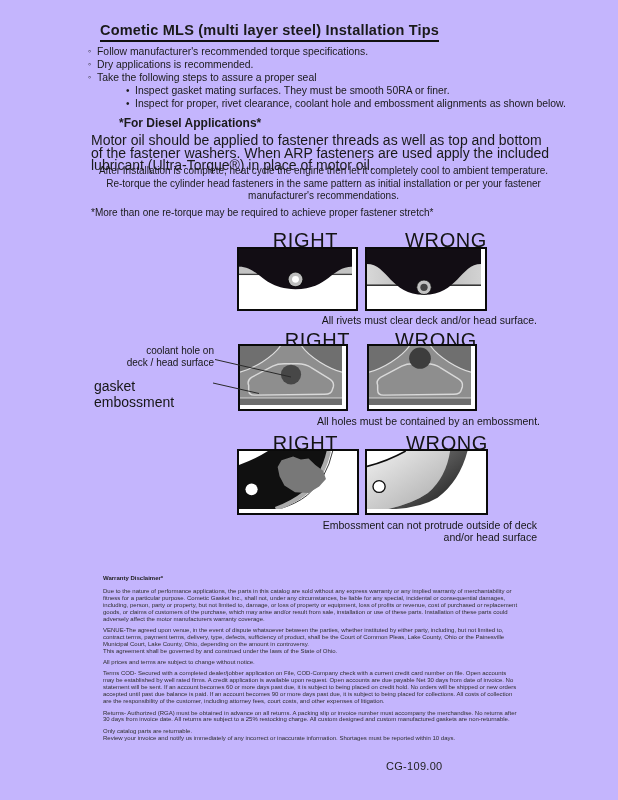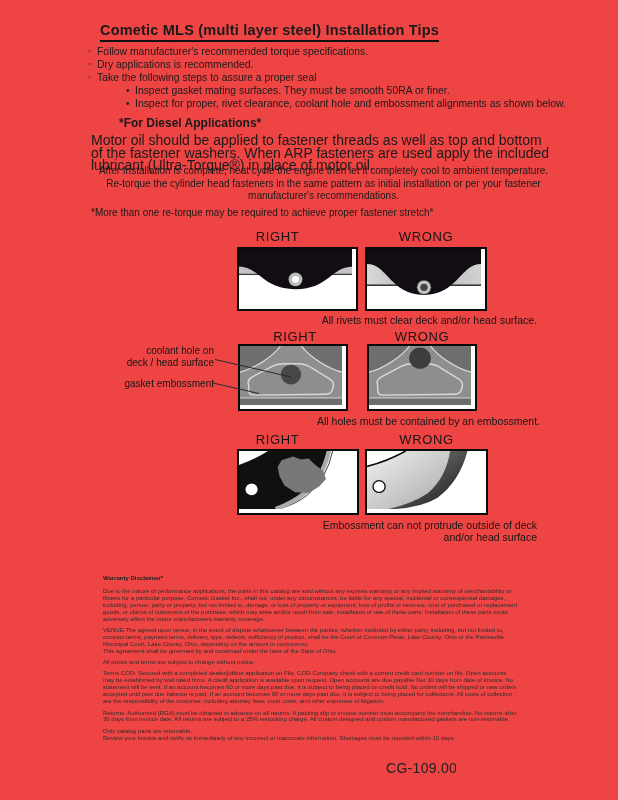--- a/index.html
+++ b/index.html
@@ -1,17 +1,17 @@
 <!DOCTYPE html>
 <html><head>
 <meta charset="utf-8">
 <style>
   html,body{margin:0;padding:0;background:#e8e8e8;}
   .page{
-    position:relative;width:618px;height:800px;background:#ef4444;
+    position:relative;width:618px;height:800px;background:#c4b5fd;
     font-family:"Liberation Sans","DejaVu Sans",sans-serif;color:#1a1a1a;
     overflow:hidden;margin:0 auto;
   }
   .abs{position:absolute;}
 
   
   #title{left:100px;top:22px;font-size:14.5px;font-weight:bold;letter-spacing:.2px;
          border-bottom:2px solid #111;padding-bottom:2px;}
 
   
@@ -21,59 +21,59 @@
   .sub-row{display:flex;margin-left:38px;}
   .sub-row .mark{width:9px;flex:0 0 9px;font-size:10px;}
 
   
   #diesel-heading{left:91px;top:116px;font-size:12px;font-weight:bold;margin-left:28px;}
   #diesel-p1{left:91px;top:134px;width:465px;font-size:14px;line-height:12.6px;}
   #diesel-p2{left:91px;top:165px;width:465px;font-size:10px;line-height:12.6px;text-align:center;}
   #diesel-p3{left:91px;top:207px;width:465px;font-size:10px;line-height:12.6px;}
 
   
-  .dg-label{font-size:13px;letter-spacing:.6px;text-align:center;color:#141414;}
+  .dg-label{font-size:20px;letter-spacing:.6px;text-align:right;color:#141414;}
   .dg-box{border:2px solid #0a0a0a;background:#fff;}
   .dg-box svg{display:block;}
   .dg-caption{font-size:10.5px;line-height:12px;color:#161616;text-align:right;}
 
   
   #d1-right-label{left:217px;top:229px;width:121px;}
   #d1-wrong-label{left:365px;top:229px;width:122px;}
   #d1-box-right{left:237px;top:247px;width:117px;height:60px;}
   #d1-box-wrong{left:365px;top:247px;width:118px;height:60px;}
   #d1-caption{left:237px;top:314px;width:300px;}
 
   
   #d2-right-label{left:240px;top:329px;width:110px;}
   #d2-wrong-label{left:367px;top:329px;width:110px;}
   #d2-box-right{left:238px;top:344px;width:106px;height:63px;}
   #d2-box-wrong{left:367px;top:344px;width:106px;height:63px;}
   #d2-caption{left:240px;top:415px;width:300px;}
   #d2-side-labels{left:94px;top:345px;width:120px;text-align:right;font-size:10px;line-height:11.5px;color:#161616;}
-  #d2-side-label-emboss{left:94px;top:378px;width:120px;text-align:right;font-size:10px;color:#161616;}
+  #d2-side-label-emboss{left:94px;top:378px;width:120px;text-align:left;font-size:14px;color:#161616;}
 
   
   #d3-right-label{left:217px;top:432px;width:121px;}
   #d3-wrong-label{left:365px;top:432px;width:123px;}
   #d3-box-right{left:237px;top:449px;width:118px;height:62px;}
   #d3-box-wrong{left:365px;top:449px;width:119px;height:62px;}
   #d3-caption{left:237px;top:519px;width:300px;}
 
   
   #leader-lines{left:0;top:0;width:618px;height:800px;pointer-events:none;z-index:30;}
 
   
   #warranty{left:103px;top:575px;width:415px;font-size:6px;line-height:6.9px;color:#2e2e2e;}
   #warranty .wp{margin:0 0 4.5px 0;}
   #warranty .wp0{margin:0;}
   #warranty .whead{font-weight:bold;margin:0 0 6px 0;color:#222;}
 
   
-  #footer-code{left:386px;top:760px;font-size:14px;letter-spacing:.3px;color:#222;}
+  #footer-code{left:386px;top:760px;font-size:11px;letter-spacing:.3px;color:#222;}
 </style>
 </head>
 <body>
 
 <div class="page">
 
   <div class="abs" id="title">Cometic MLS (multi layer steel) Installation Tips</div>
 
   <div class="abs" id="tips">
     <div class="bullet-row">

